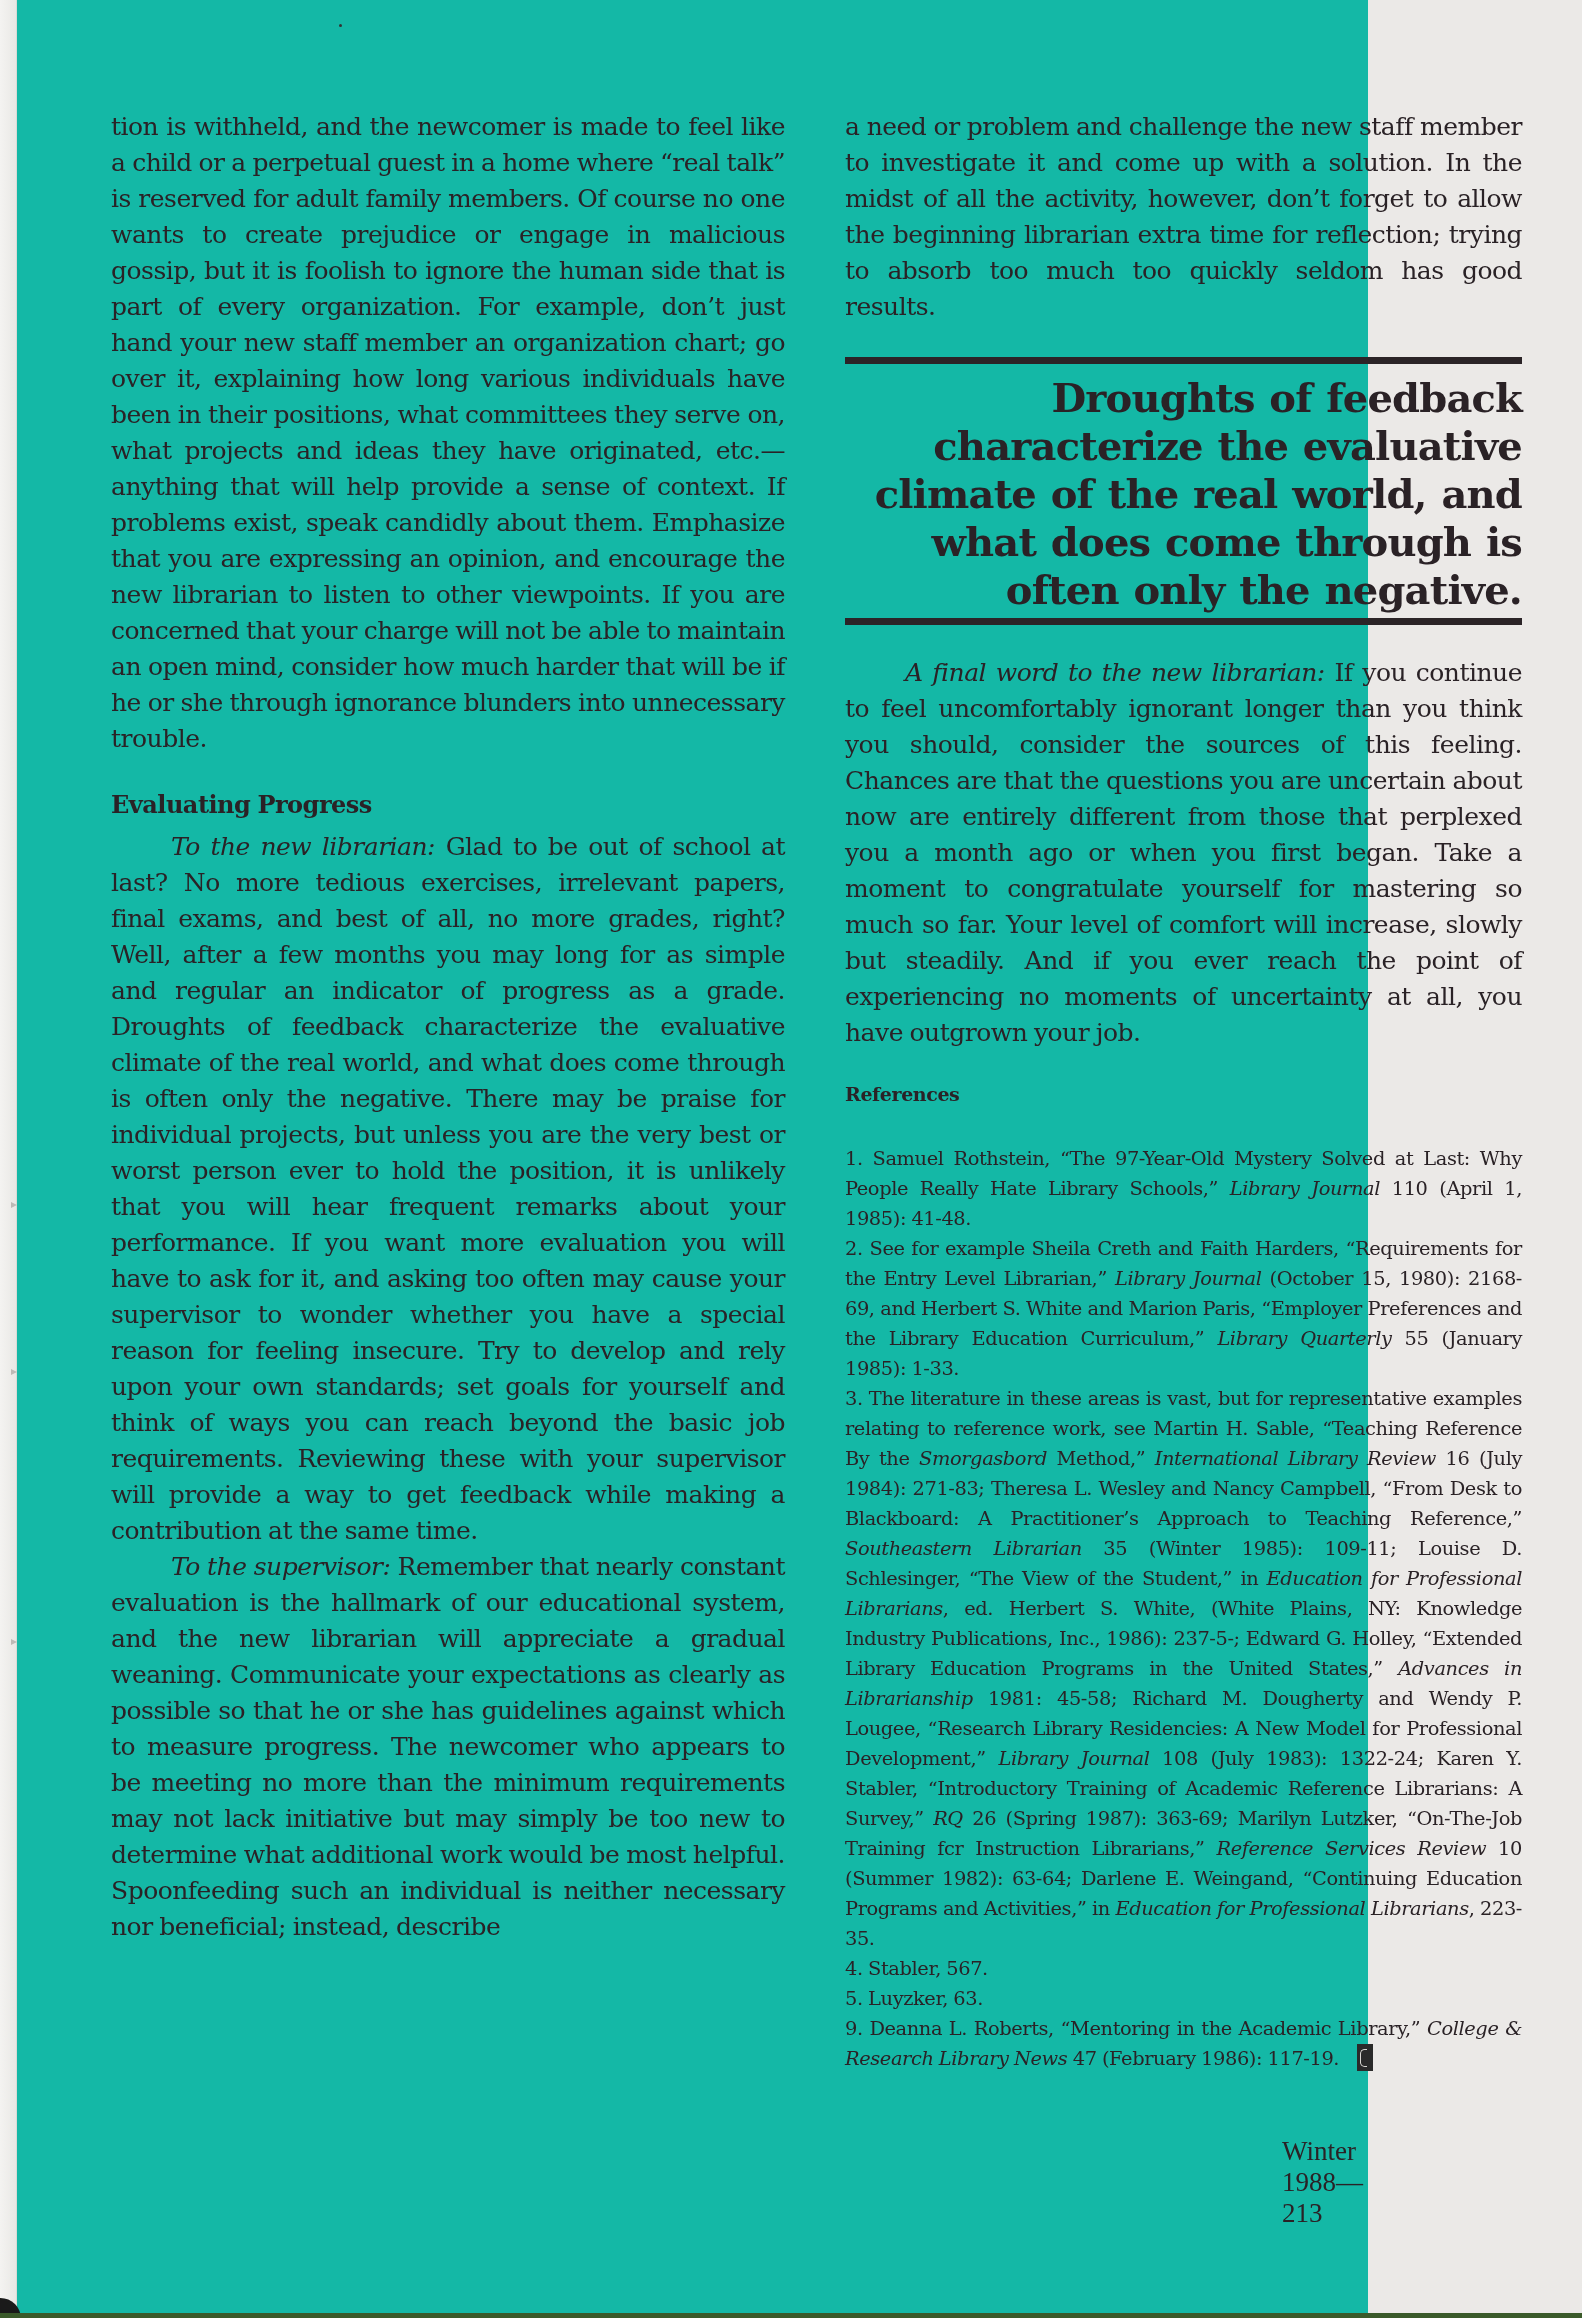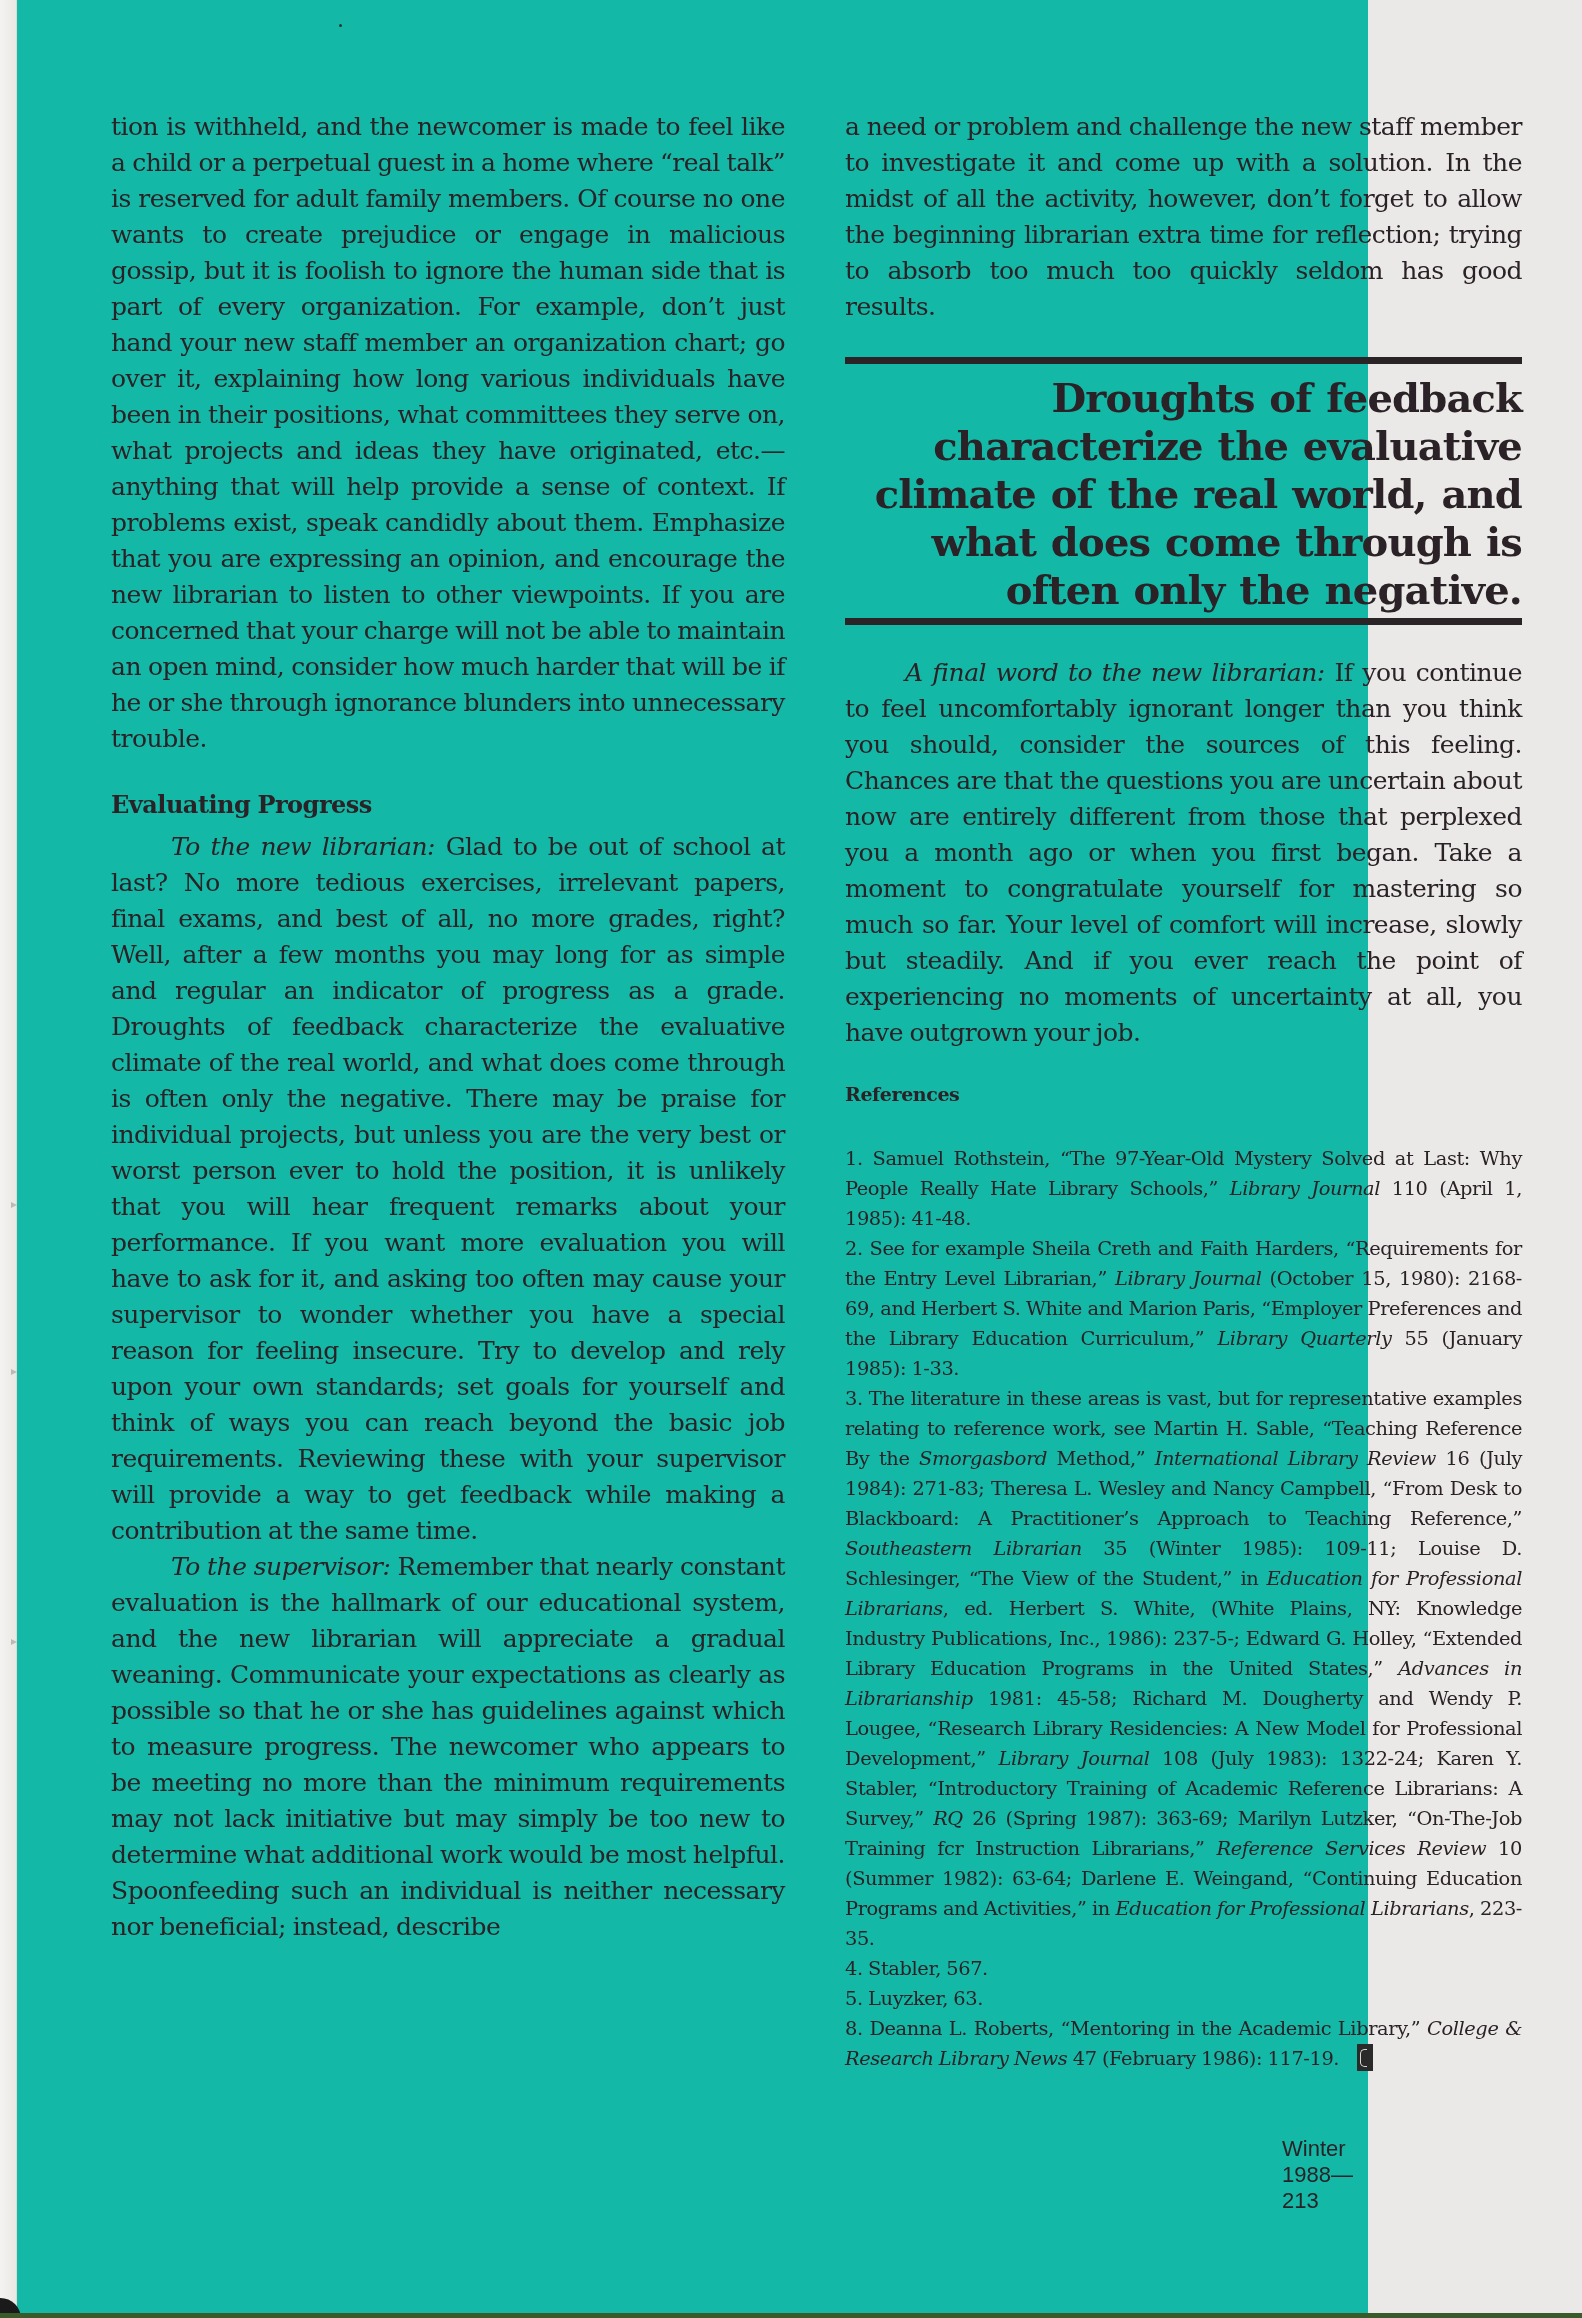--- a/index.html
+++ b/index.html
@@ -70,22 +70,22 @@
     .end-mark {
       display: inline-block; width: 16px; height: 27px; background: #2a2a2a;
       vertical-align: -6.3px; margin-left: 17.4px; position: relative;
     }
     .end-mark::after {
       content: ""; position: absolute; left: 3.2px; top: 4.7px; width: 6.3px; height: 16px;
       border: 1.6px solid #d8d6d2; border-radius: 4.7px 0 0 4.7px; border-right: none;
     }
     .footer {
       position: absolute; left: 1282px; top: 2136px;
-      font-size: 22px; letter-spacing: 0px;
-      font-family: Liberation Sans, sans-serif;
+      font-size: 27px; letter-spacing: 0px;
+      font-family: Liberation Serif, serif;
     }
   </style>
 </head>
 <body>
 
 <div class="page">
   <div class="binding-edge"></div>
   <div class="staple" style="top:1202px"></div>
   <div class="staple" style="top:1369px"></div>
   <div class="staple" style="top:1639px"></div>
@@ -103,21 +103,21 @@
     <div class="pullquote">Droughts of feedback characterize the evaluative climate of the real world, and what does come through is often only the negative.</div>
     <p class="indent"><span class="lead">A final word to the new librarian:</span><span> If you continue to feel uncomfortably ignorant longer than you think you should, consider the sources of this feeling. Chances are that the questions you are uncertain about now are entirely different from those that perplexed you a month ago or when you first began. Take a moment to congratulate yourself for mastering so much so far. Your level of comfort will increase, slowly but steadily. And if you ever reach the point of experiencing no moments of uncertainty at all, you have outgrown your job.</span></p>
 
     <div class="refs-title">References</div>
     <div class="refs">
       <p><span>1. Samuel Rothstein, “The 97-Year-Old Mystery Solved at Last: Why People Really Hate Library Schools,” </span><i>Library Journal</i><span> 110 (April 1, 1985): 41-48.</span></p>
       <p><span>2. See for example Sheila Creth and Faith Harders, “Requirements for the Entry Level Librarian,” </span><i>Library Journal</i><span> (October 15, 1980): 2168-69, and Herbert S. White and Marion Paris, “Employer Preferences and the Library Education Curriculum,” </span><i>Library Quarterly</i><span> 55 (January 1985): 1-33.</span></p>
       <p><span>3. The literature in these areas is vast, but for representative examples relating to reference work, see Martin H. Sable, “Teaching Reference By the </span><i>Smorgasbord</i><span> Method,” </span><i>International Library Review</i><span> 16 (July 1984): 271-83; Theresa L. Wesley and Nancy Campbell, “From Desk to Blackboard: A Practitioner’s Approach to Teaching Reference,” </span><i>Southeastern Librarian</i><span> 35 (Winter 1985): 109-11; Louise D. Schlesinger, “The View of the Student,” in </span><i>Education for Professional Librarians</i><span>, ed. Herbert S. White, (White Plains, NY: Knowledge Industry Publications, Inc., 1986): 237-5-; Edward G. Holley, “Extended Library Education Programs in the United States,” </span><i>Advances in Librarianship</i><span> 1981: 45-58; Richard M. Dougherty and Wendy P. Lougee, “Research Library Residencies: A New Model for Professional Development,” </span><i>Library Journal</i><span> 108 (July 1983): 1322-24; Karen Y. Stabler, “Introductory Training of Academic Reference Librarians: A Survey,” </span><i>RQ</i><span> 26 (Spring 1987): 363-69; Marilyn Lutzker, “On-The-Job Training fcr Instruction Librarians,” </span><i>Reference Services Review</i><span> 10 (Summer 1982): 63-64; Darlene E. Weingand, “Continuing Education Programs and Activities,” in </span><i>Education for Professional Librarians</i><span>, 223-35.</span></p>
       <p><span>4. Stabler, 567.</span></p>
       <p><span>5. Luyzker, 63.</span></p>
-      <p><span>8. Deanna L. Roberts, “Mentoring in the Academic Library,” </span><i>College &amp; Research Library News</i><span> 47 (February 1986): 117-19.</span><span class="end-mark"></span></p>
+      <p><span>9. Deanna L. Roberts, “Mentoring in the Academic Library,” </span><i>College &amp; Research Library News</i><span> 47 (February 1986): 117-19.</span><span class="end-mark"></span></p>
     </div>
   </div>
 
   <div class="footer">
     <span>Winter 1988</span><span>—</span>
     <span>213</span>
   </div>
 
   <div class="corner-shadow"></div>
   <div class="bottom-strip"></div>

